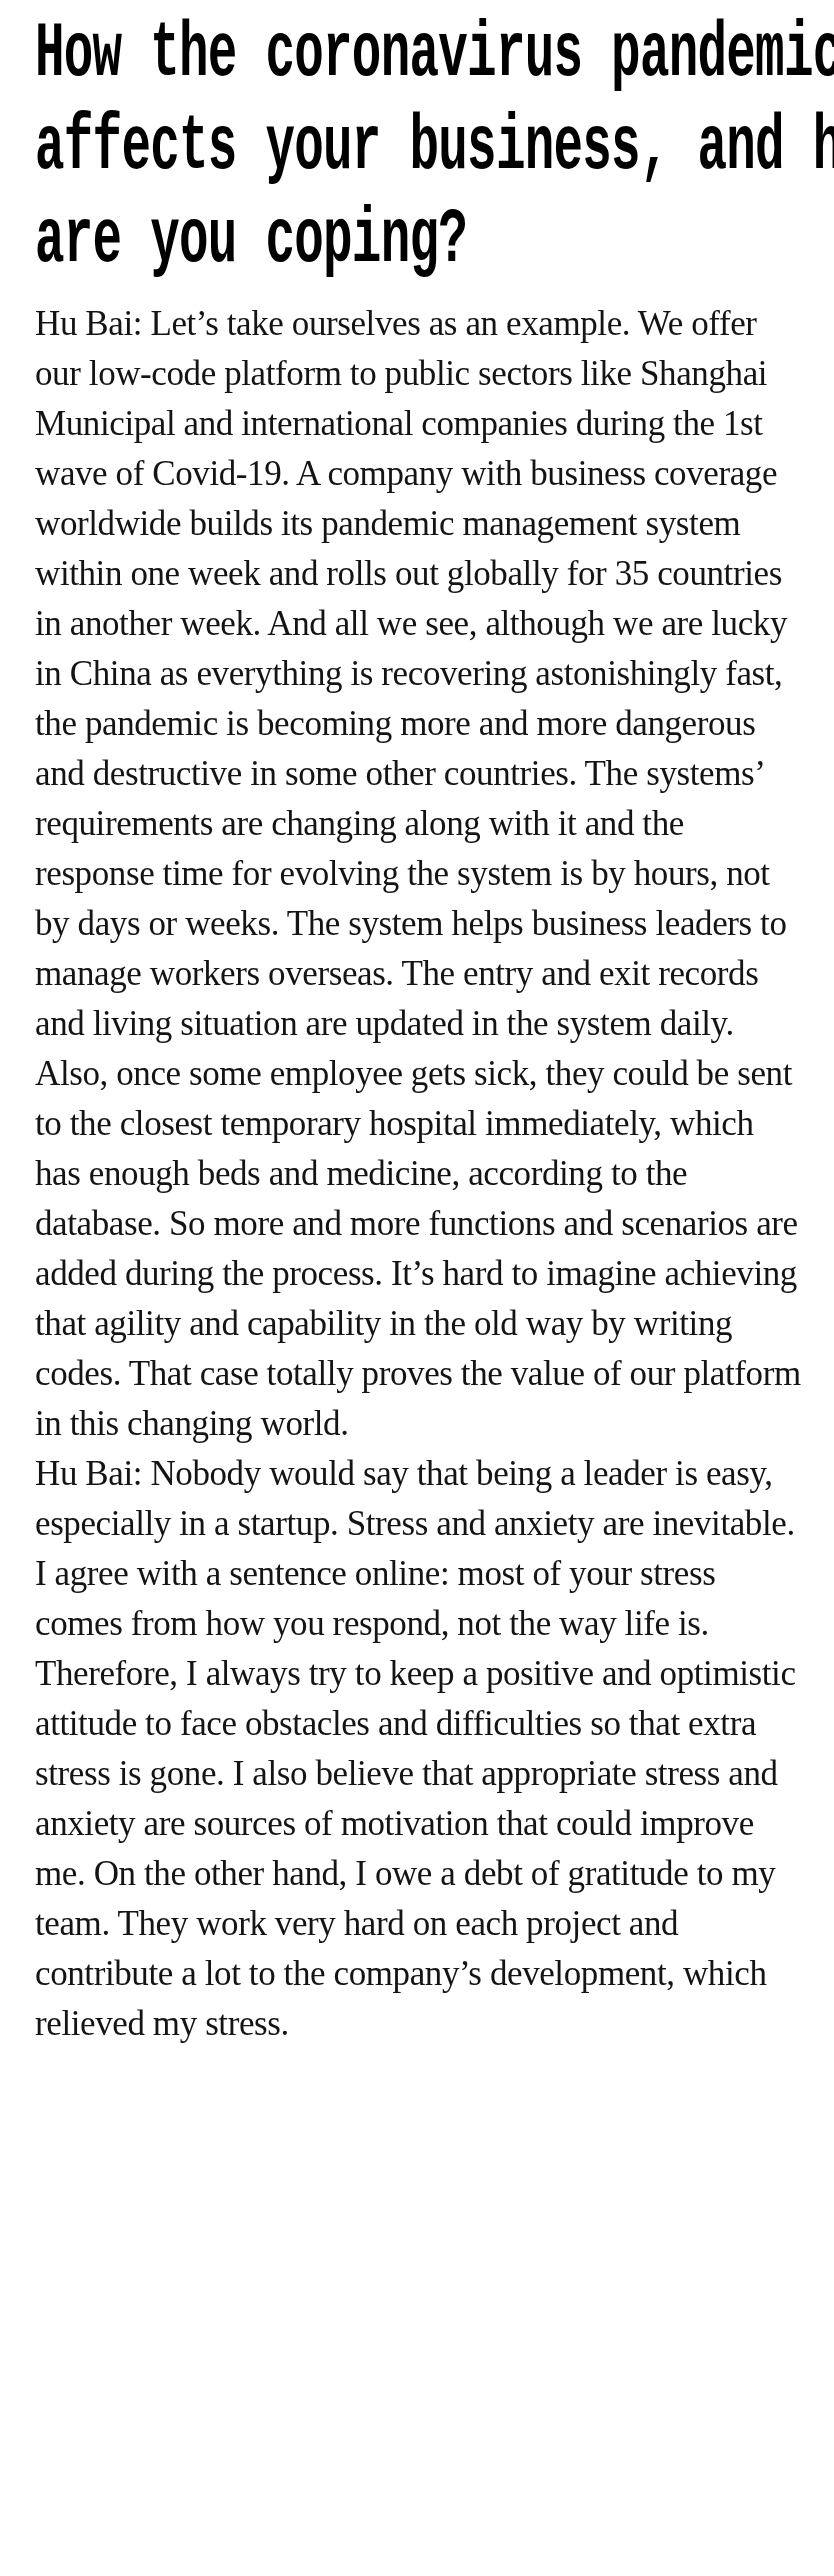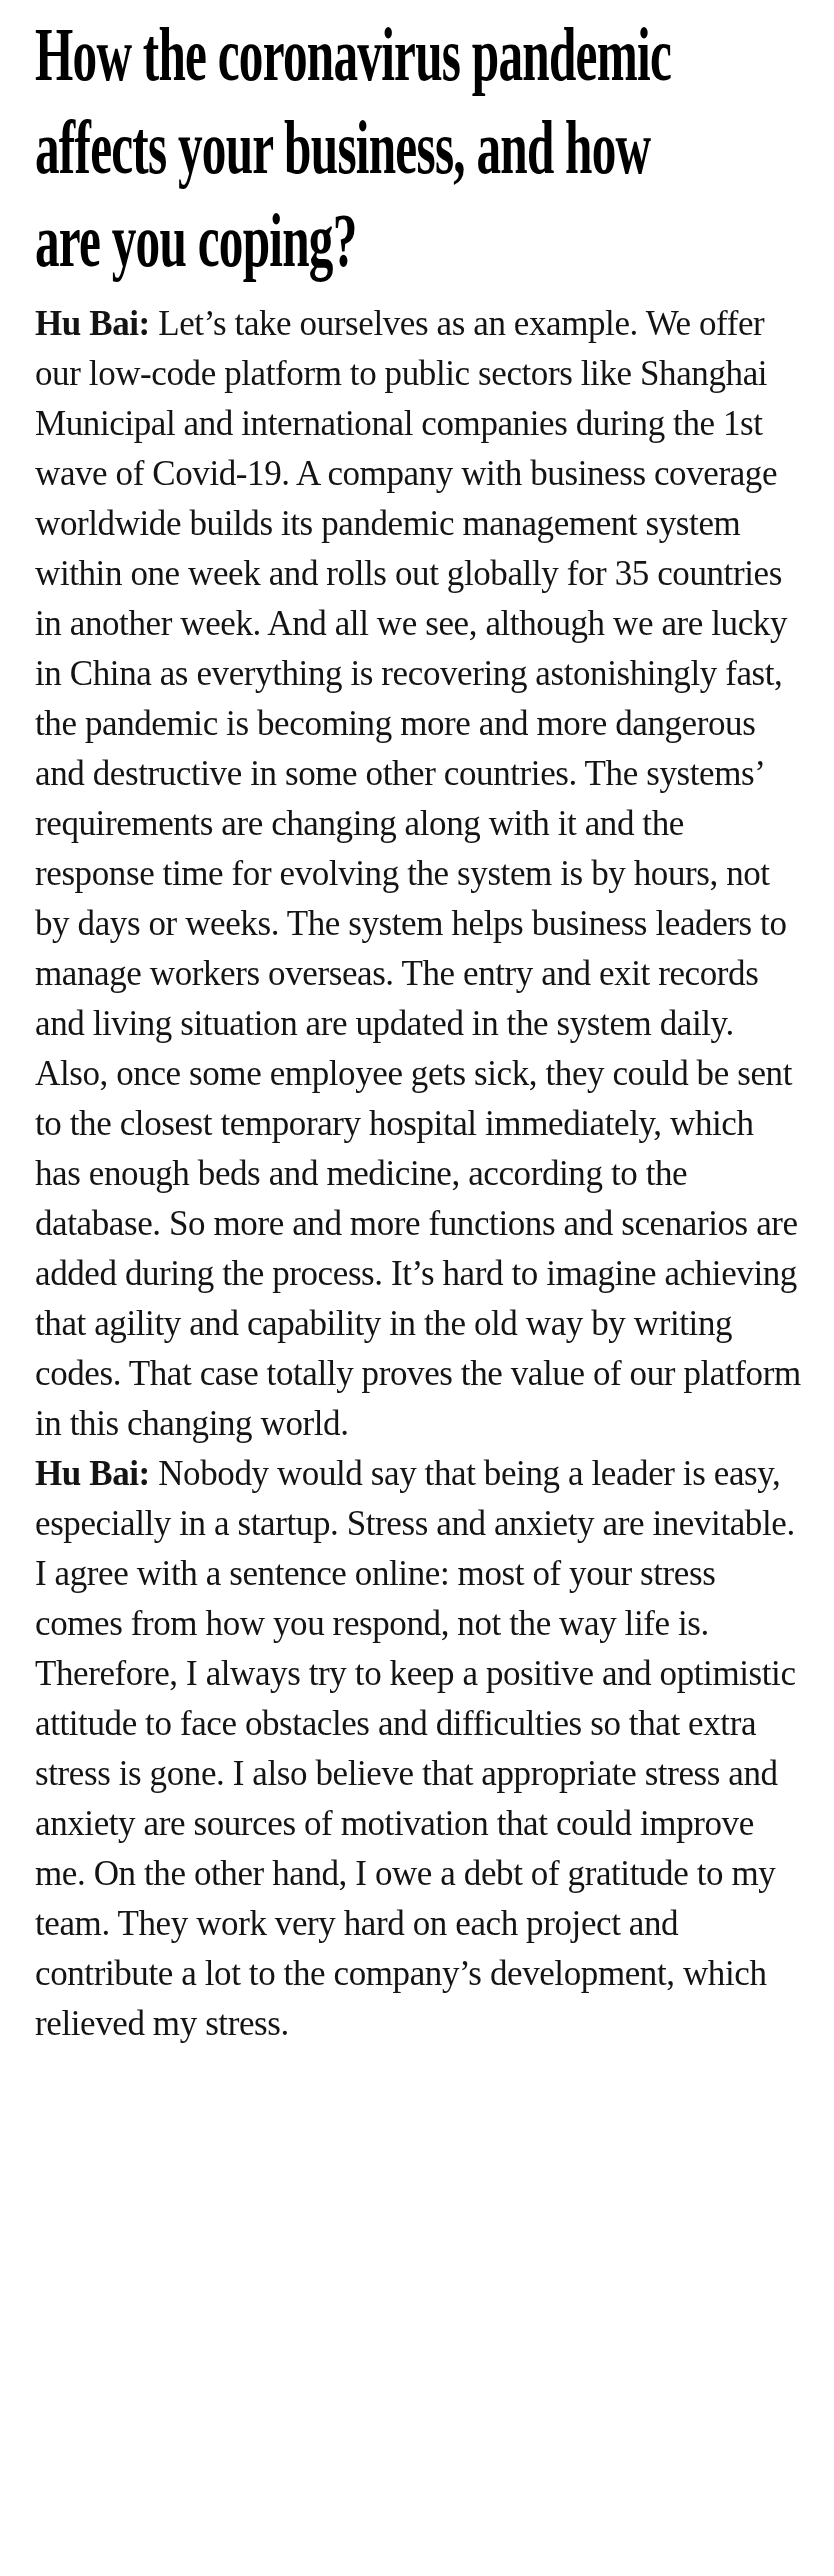--- a/index.html
+++ b/index.html
@@ -14,21 +14,21 @@
     box-sizing: border-box;
     background: #ffffff;
     padding: 7.7px 27px 0 35px;
     overflow: hidden;
   }
   
   .heading {
     margin: 0 0 12.4px 0;
     padding: 0;
     color: #000000;
-    font-family: Liberation Serif, serif;
+    font-family: Liberation Mono, monospace;
     font-weight: 700;
   }
   .heading .hline {
     display: block;
     white-space: nowrap;
     font-size: 77px;
     line-height: 93px;
     letter-spacing: -1.2px;
     transform: scaleX(0.64);
     transform-origin: 0 50%;
@@ -41,21 +41,21 @@
     padding: 0;
     max-width: 773px;
     color: #141414;
     font-family: "Liberation Serif", "DejaVu Serif", serif;
     font-size: 35px;
     line-height: 50px;
     letter-spacing: -0.4px;
     text-align: left;
   }
   .para .speaker {
-    font-weight: 700;
+    font-weight: 400;
   }
   .para + .heading {
     margin-top: 43px;
   }
 </style>
 </head>
 <body>
 
 <div class="page">
 

